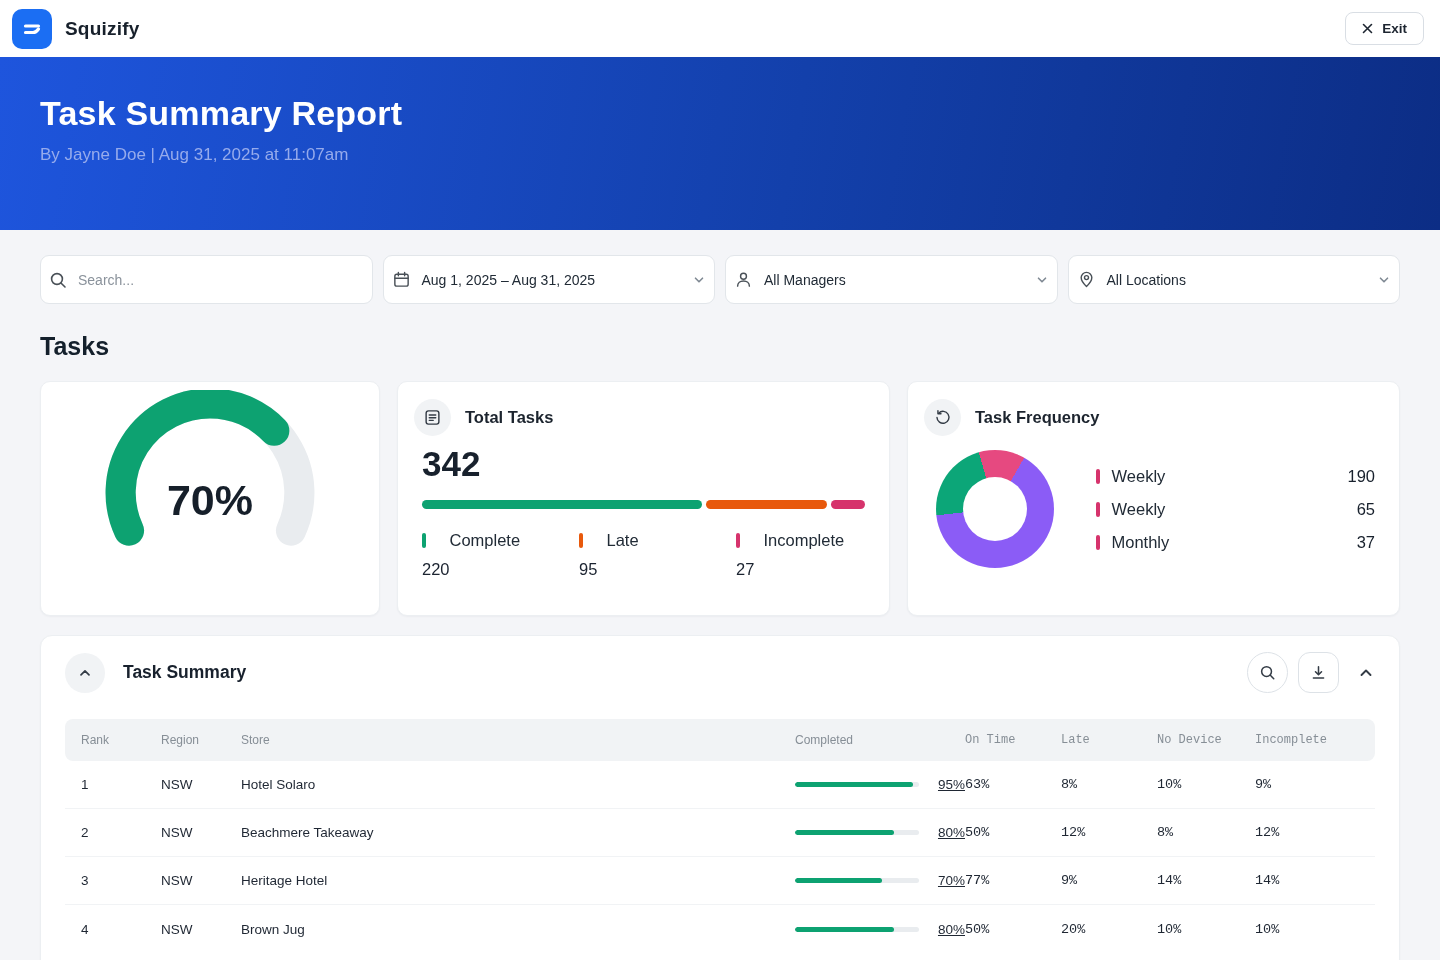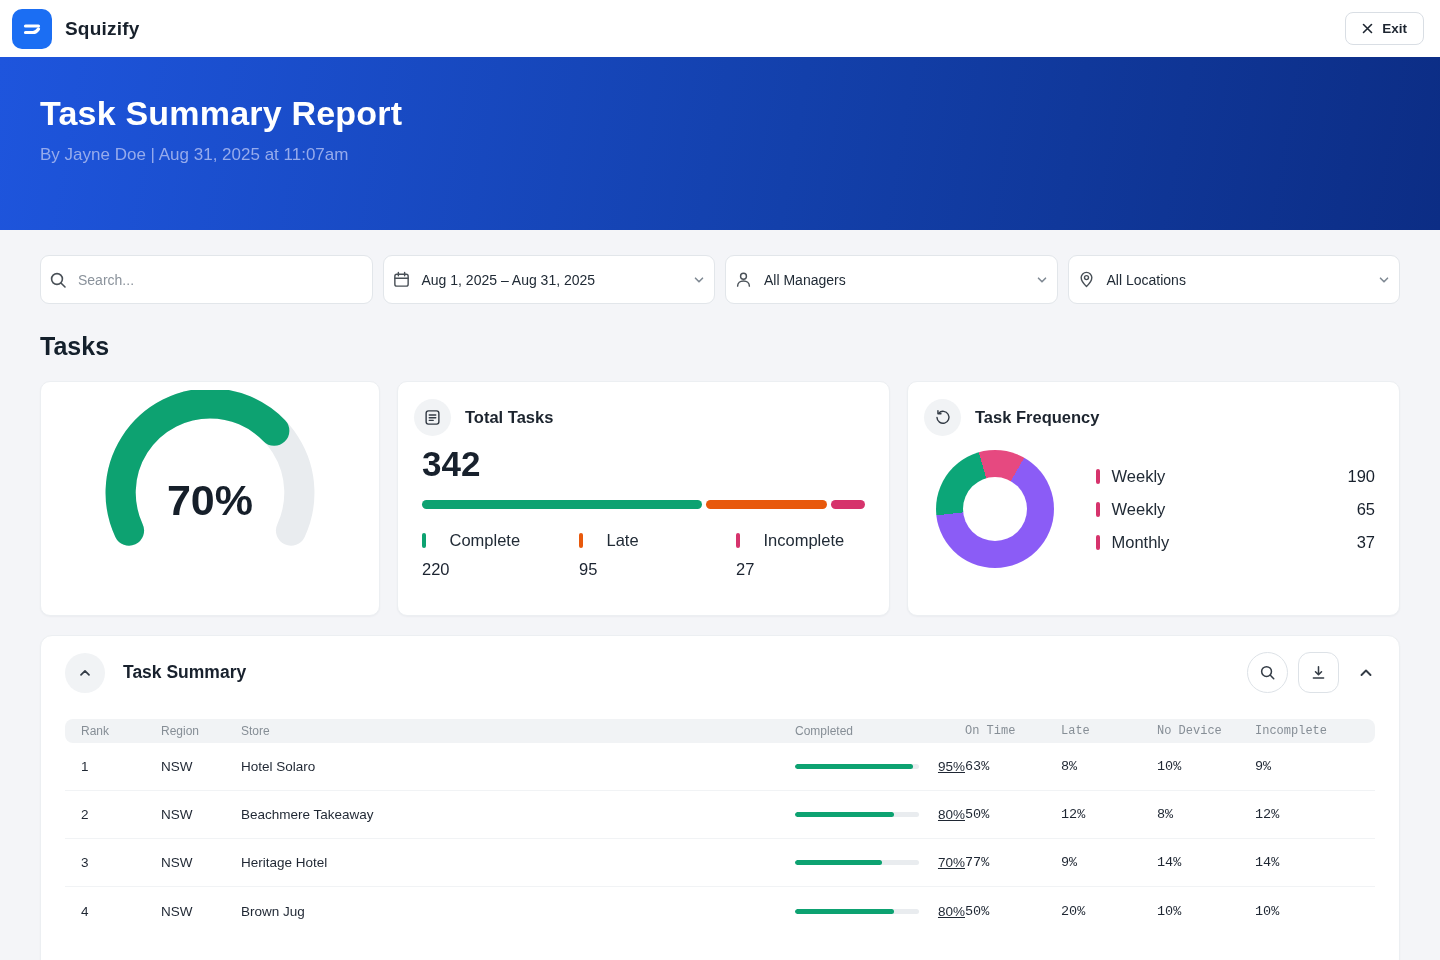--- a/index.html
+++ b/index.html
@@ -75,21 +75,21 @@
   .head-actions { margin-left:auto; display:flex; align-items:center; gap:10px; }
   .ghost-btn { width:41px; height:41px; background:#fff; border:1px solid #dde2e7; display:grid;
     place-items:center; cursor:pointer; }
   .ghost-circle { border-radius:50%; }
   .ghost-square { border-radius:12px; }
   .plain-btn { border:none; background:none; cursor:pointer; margin-left:8px; display:grid; place-items:center; }
 
   .table { margin-top:26px; }
   .trow { display:grid; grid-template-columns:80px 80px 1fr 170px 96px 96px 98px 104px;
     align-items:center; padding:0 16px; }
-  .thead { background:#f1f3f5; border-radius:8px; height:24px; font-size:12px; color:#868e96; }
+  .thead { background:#f1f3f5; border-radius:8px; height:42px; font-size:12px; color:#868e96; }
   .tbody-row { height:48px; border-bottom:1px solid #f1f3f5; font-size:13.5px; color:#1f2733; }
   .tbody-row:last-child { border-bottom:none; }
   .num { text-align:left;font-family:Liberation Mono, monospace; }
   .completed-cell { display:flex; align-items:center; }
   .t-track { flex:1; height:5px; border-radius:3px; background:#e9ecef; overflow:hidden; }
   .t-fill { height:5px; border-radius:3px; background:#0da271; }
   .t-pct { min-width:46px; text-align:right;text-decoration:underline; }
 
   svg { display:block; }
 </style>

